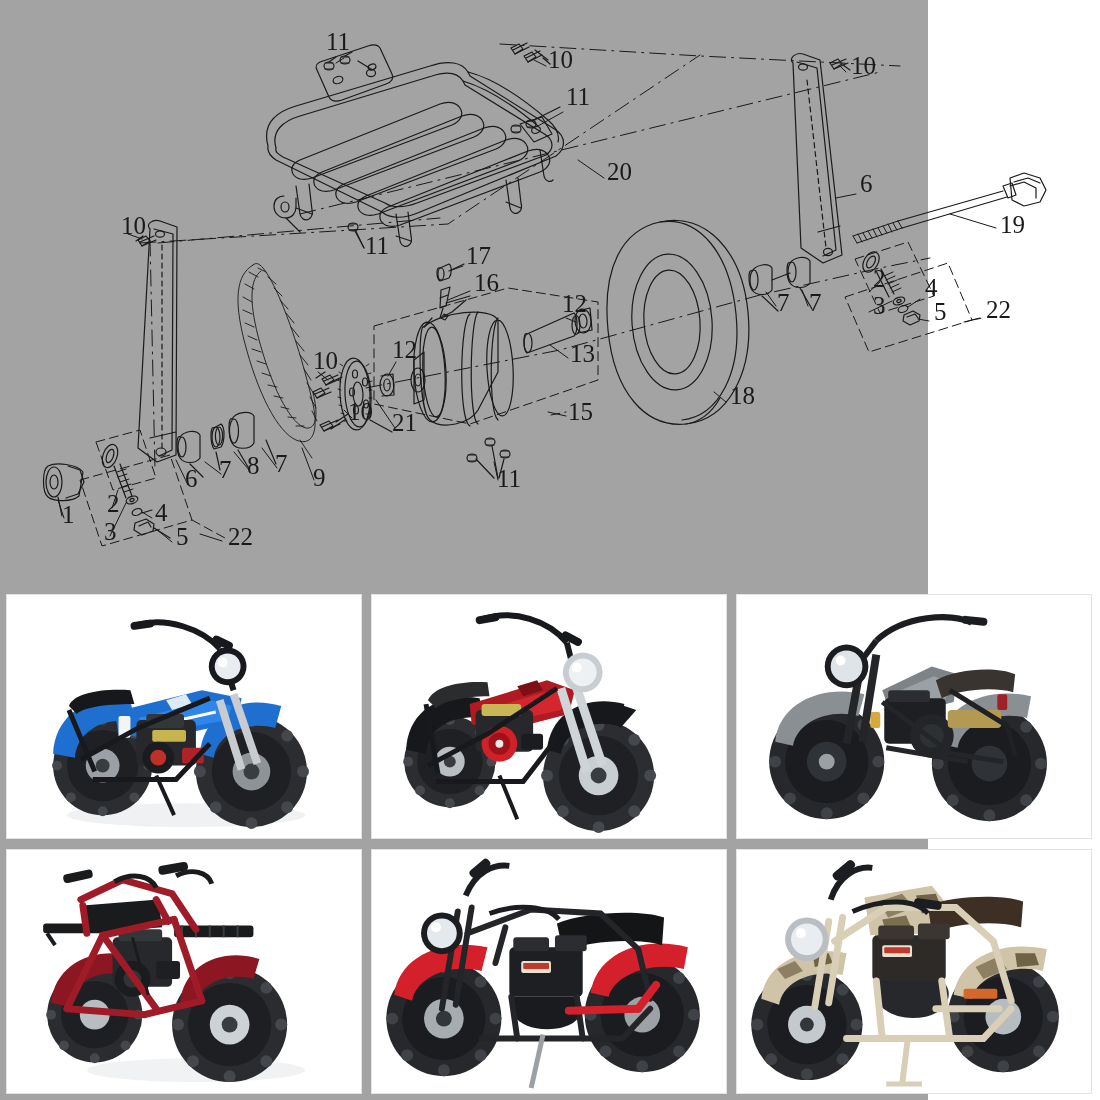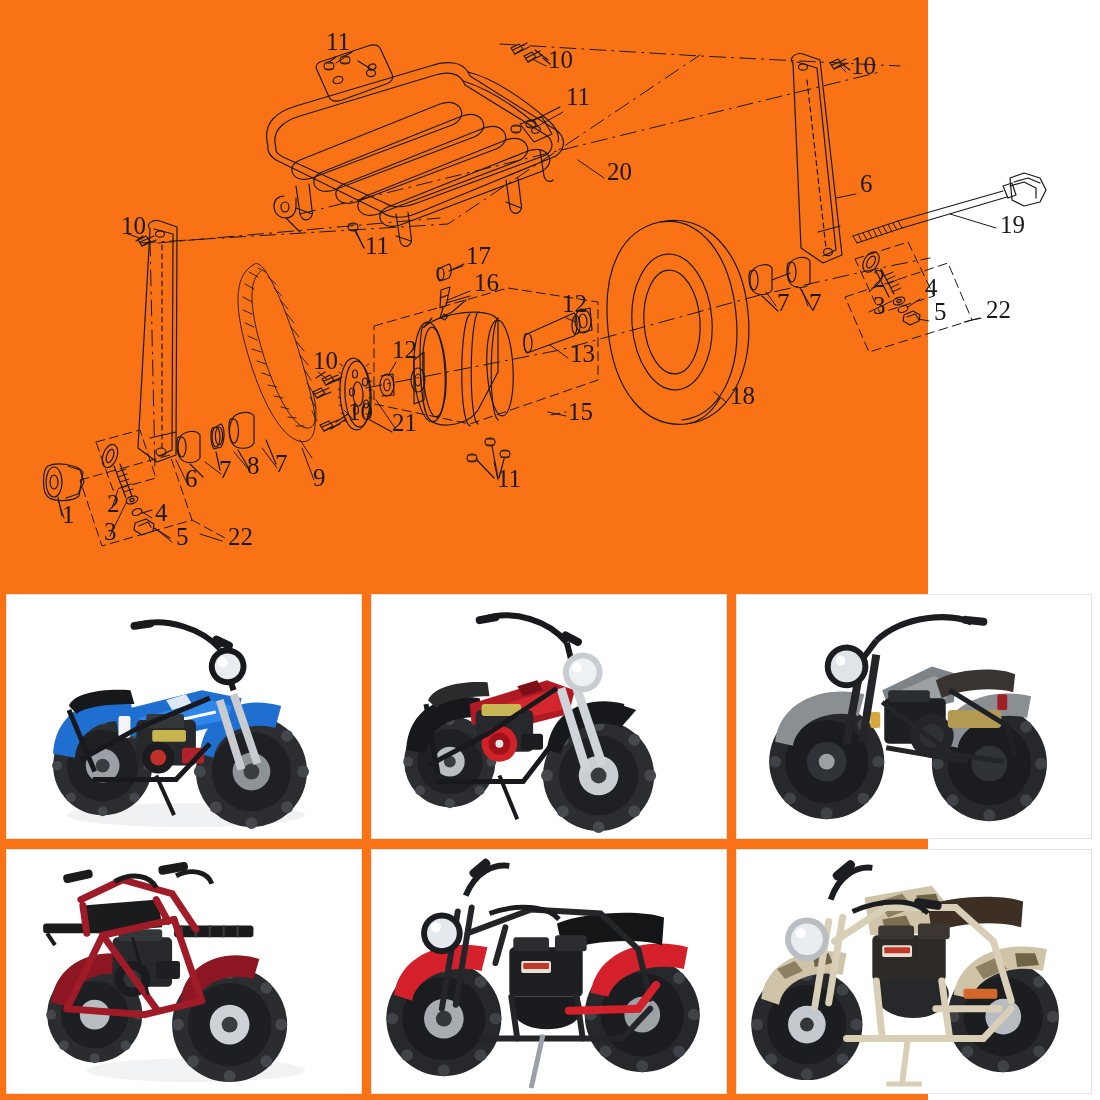--- a/index.html
+++ b/index.html
@@ -1,17 +1,17 @@
 <!DOCTYPE html>
 <html><head>
 <meta charset="utf-8">
 <style>
   html,body{margin:0;padding:0;background:#fff;}
   body{width:1100px;height:1100px;font-family:"Liberation Serif",serif;overflow:hidden;}
-  #page{position:relative;width:928px;height:1100px;background:#f97316;}
+  #page{position:relative;width:928px;height:1100px;background:#a3a3a3;}
 
   
   #diagram{position:absolute;left:0;top:0;width:1100px;height:590px;}
   #diagram svg{display:block;}
   .callout{font-family:"Liberation Serif",serif;font-size:25px;fill:#1a1a1a;}
 
   
   #gallery{position:absolute;left:0;top:590px;width:1100px;height:510px;}
   .photo-cell{position:absolute;background:#ffffff;border:1px solid #e3e3e3;box-sizing:border-box;overflow:hidden;}
   .photo-cell svg{display:block;width:100%;height:100%;}

